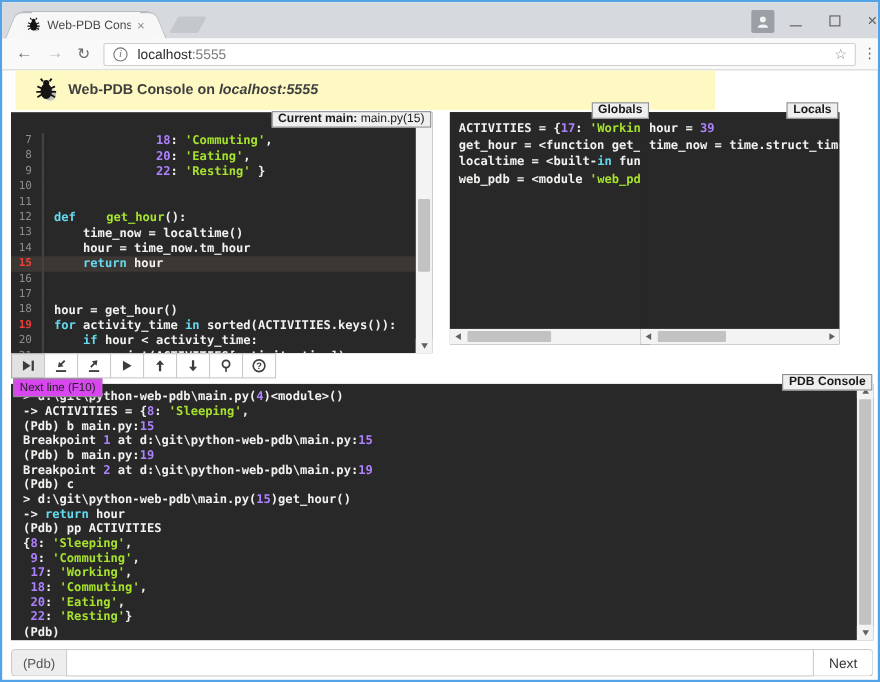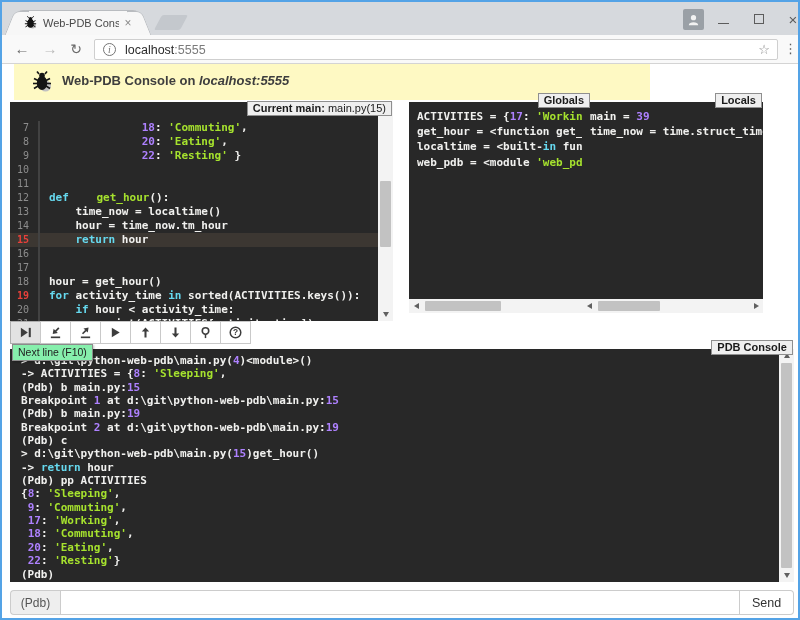--- a/index.html
+++ b/index.html
@@ -88,21 +88,21 @@
   .vars-body { position:absolute; left:0; top:0; right:0; bottom:14px; overflow:hidden; padding:7px 8px; background:#282828; }
   .vars-body .term-line { line-height:15.2px; }
   #globals-label, #locals-label, #console-label { top:-9px; right:1px; }
   
   .dbg-toolbar { position:absolute; left:8px; top:319px; display:flex; z-index:6; }
   .dbg-btn { width:31px; height:23px; background:#fff; border:1px solid #c9c9c9; margin-left:-1px;
     display:flex; align-items:center; justify-content:center; cursor:pointer; }
   .dbg-btn:first-child { margin-left:0; }
   .dbg-btn.active { background:#e2e2e2; border-color:#aeaeae; }
   .dbg-btn svg { display:block; }
-  .tooltip { position:absolute; left:10px; top:342px; background:#86efac; border:1px solid #8b8b8b;
+  .tooltip { position:absolute; left:10px; top:342px; background:#d946ef; border:1px solid #8b8b8b;
     font-size:10.5px; color:#222; padding:1px 5px 2px; z-index:7; box-shadow:1px 1px 2px rgba(0,0,0,.25); }
   
   #console-panel { left:8px; top:347px; width:784px; height:233px; }
   .console-body { position:absolute; left:0; top:0; right:15px; bottom:0; overflow:hidden; padding:5px 11px; }
   .console-body .term-line { line-height:13.35px; }
   
   .input-group { position:absolute; left:8px; top:588px; width:784px; height:25px; display:flex; }
   .ig-addon { flex:0 0 50px; background:#eee; border:1px solid #ccc; border-right:none; border-radius:4px 0 0 4px;
     font-size:12px; color:#555; display:flex; align-items:center; justify-content:center; }
   .ig-input { flex:1; border:1px solid #ccc; padding:0 8px; font-size:12.5px; color:#333; outline:none;
@@ -206,21 +206,21 @@
         </div>
       <div class="hthumb" style="left:16px; width:42%;"></div>
       <div class="hsb-btn" style="right:0;">
           <div class="arr-right"></div>
         </div>
     </div>
   </div>
 
   <div class="panel" id="locals-panel">
     <div class="panel-label" id="locals-label">Locals</div>
-    <div class="vars-body termtext" id="locals-lines"><div class="term-line"><span class="tk-p">main = </span><span class="tk-n">39</span></div><div class="term-line"><span class="tk-p">time_now = time.struct_time(tm_yea</span></div></div>
+    <div class="vars-body termtext" id="locals-lines"><div class="term-line"><span class="tk-p">hour = </span><span class="tk-n">39</span></div><div class="term-line"><span class="tk-p">time_now = time.struct_time(tm_yea</span></div></div>
     <div class="hscroll">
       <div class="hsb-btn" style="left:0;">
           <div class="arr-left"></div>
         </div>
       <div class="hthumb" style="left:16px; width:34%;"></div>
       <div class="hsb-btn" style="right:0;">
           <div class="arr-right"></div>
         </div>
     </div>
   </div>
@@ -291,16 +291,16 @@
       <div class="vthumb" style="top:14px; bottom:14px;"></div>
       <div class="sb-btn" style="bottom:0;">
           <div class="arr-down"></div>
         </div>
     </div>
   </div>
 
   <div class="input-group">
     <div class="ig-addon">(Pdb)</div>
     <input class="ig-input" type="text" value="" style="">
-    <button class="ig-send">Send</button>
+    <button class="ig-send">Next</button>
   </div>
 
 </div>
 
 </body></html>

